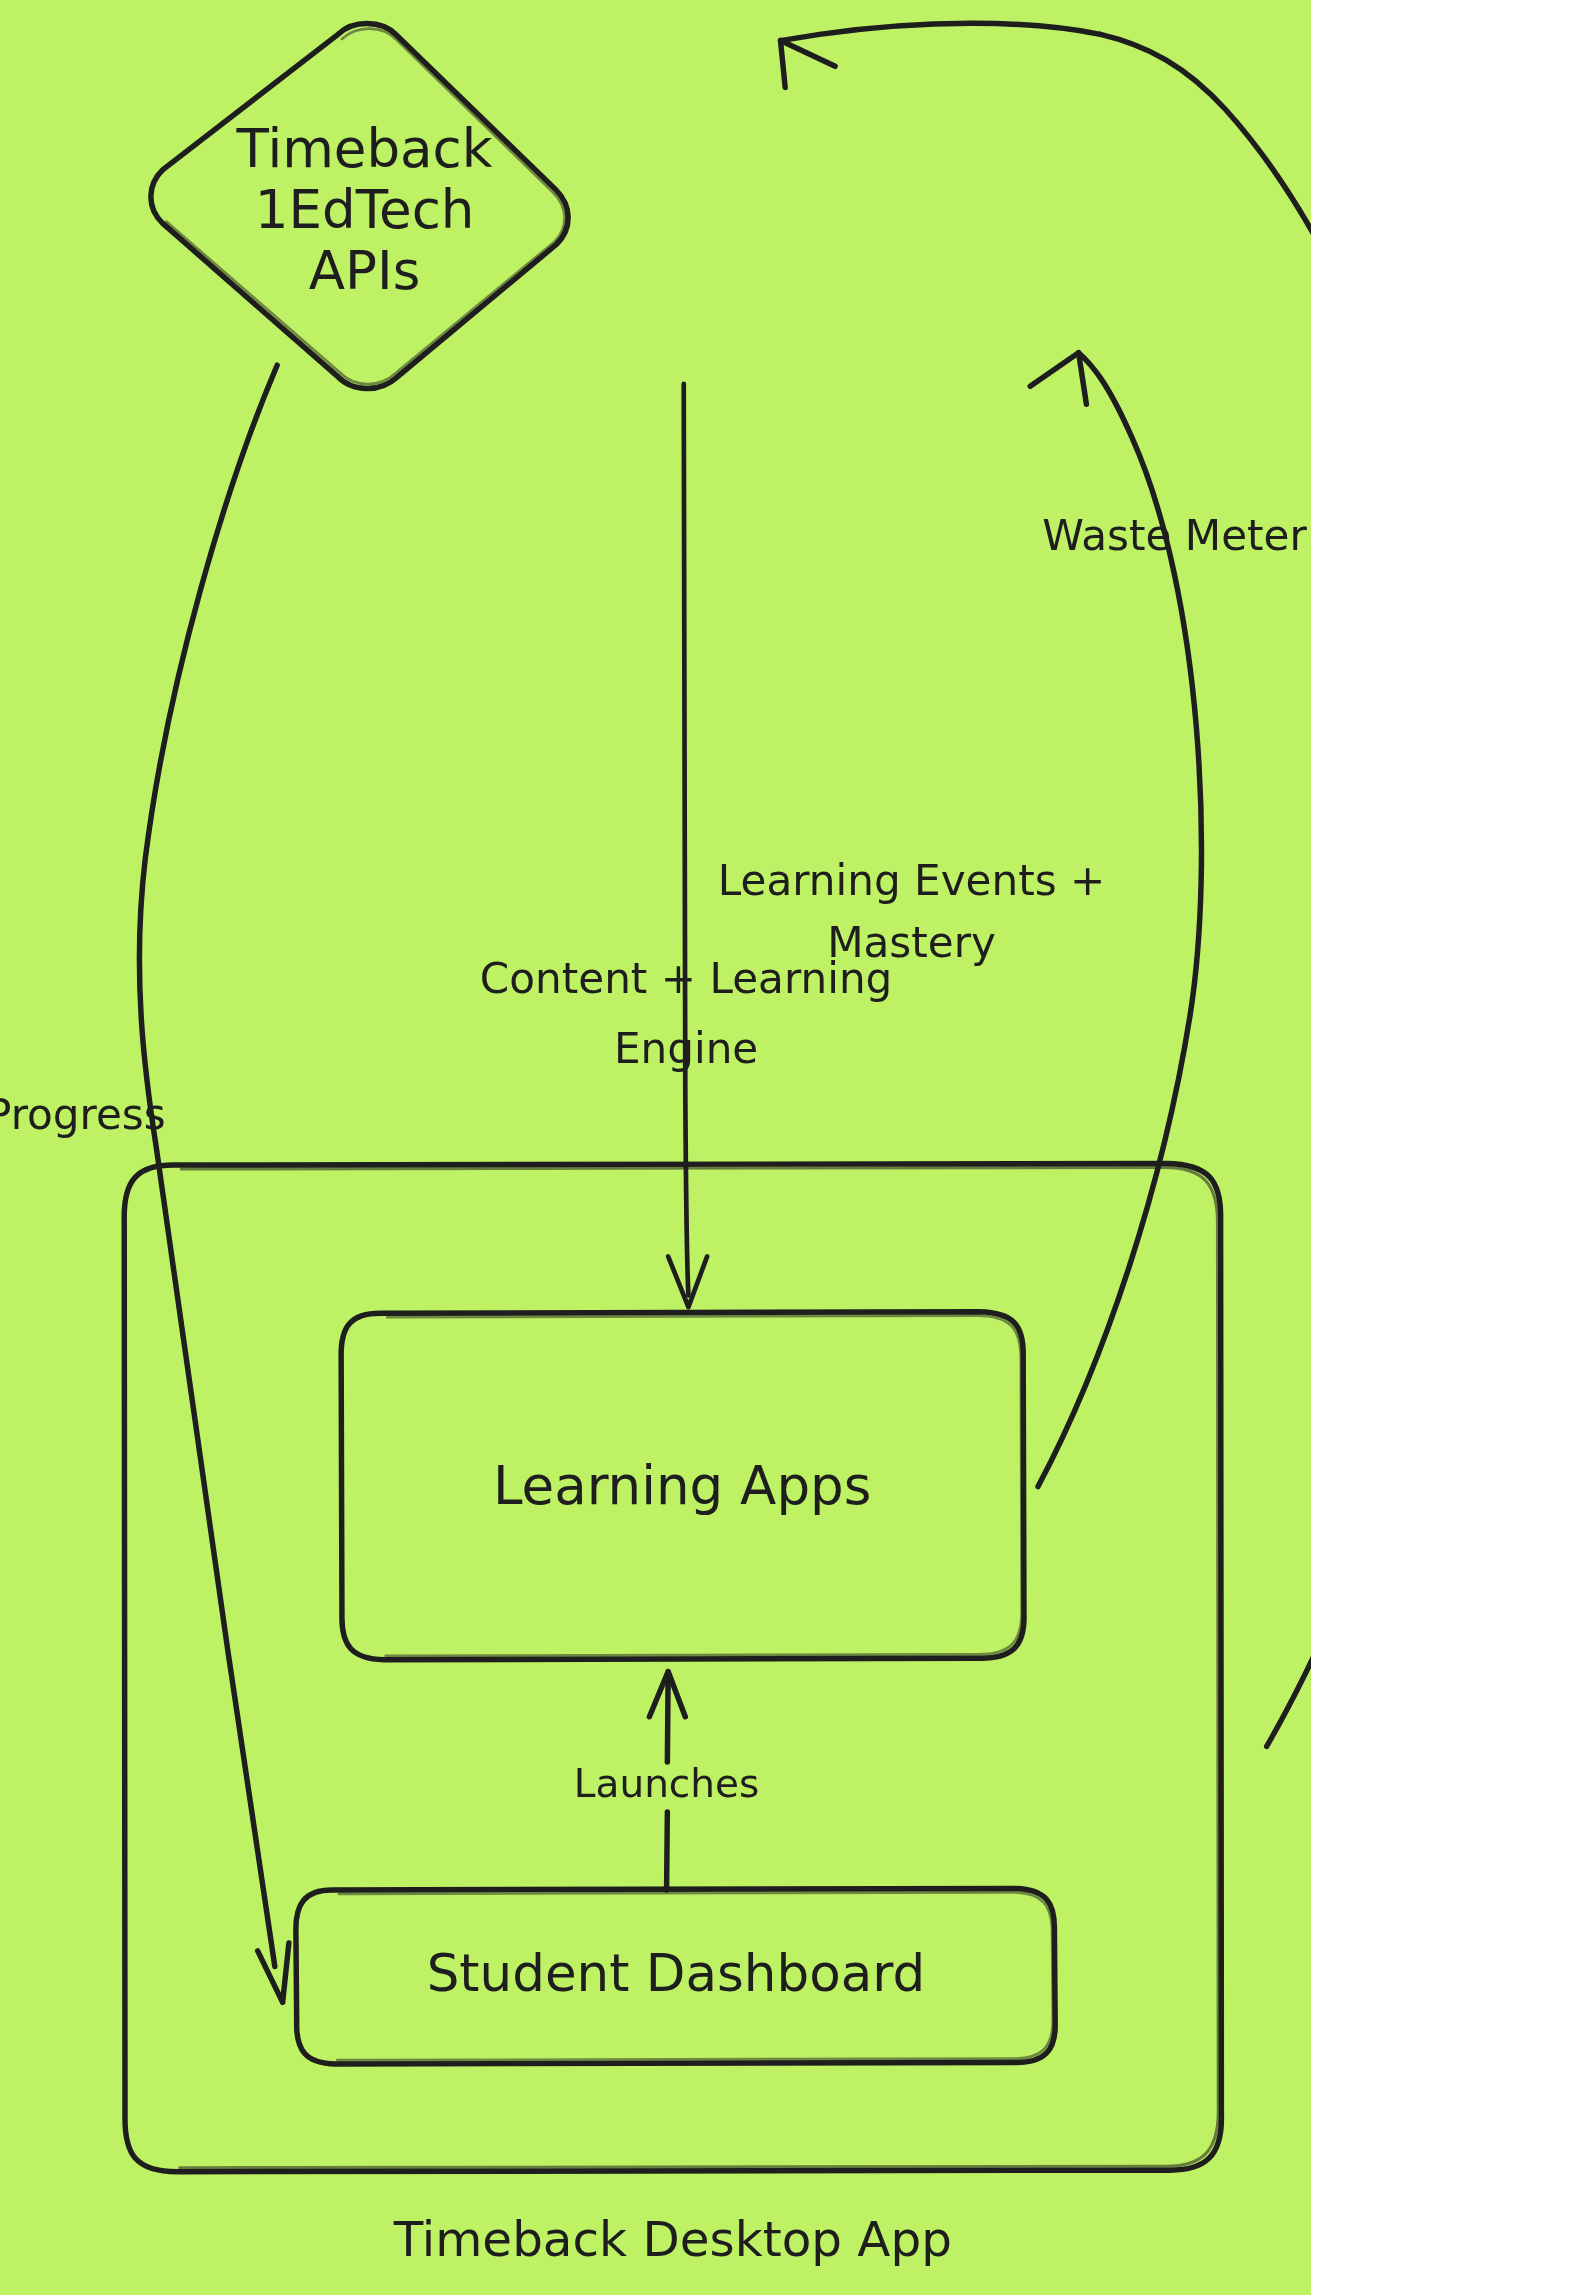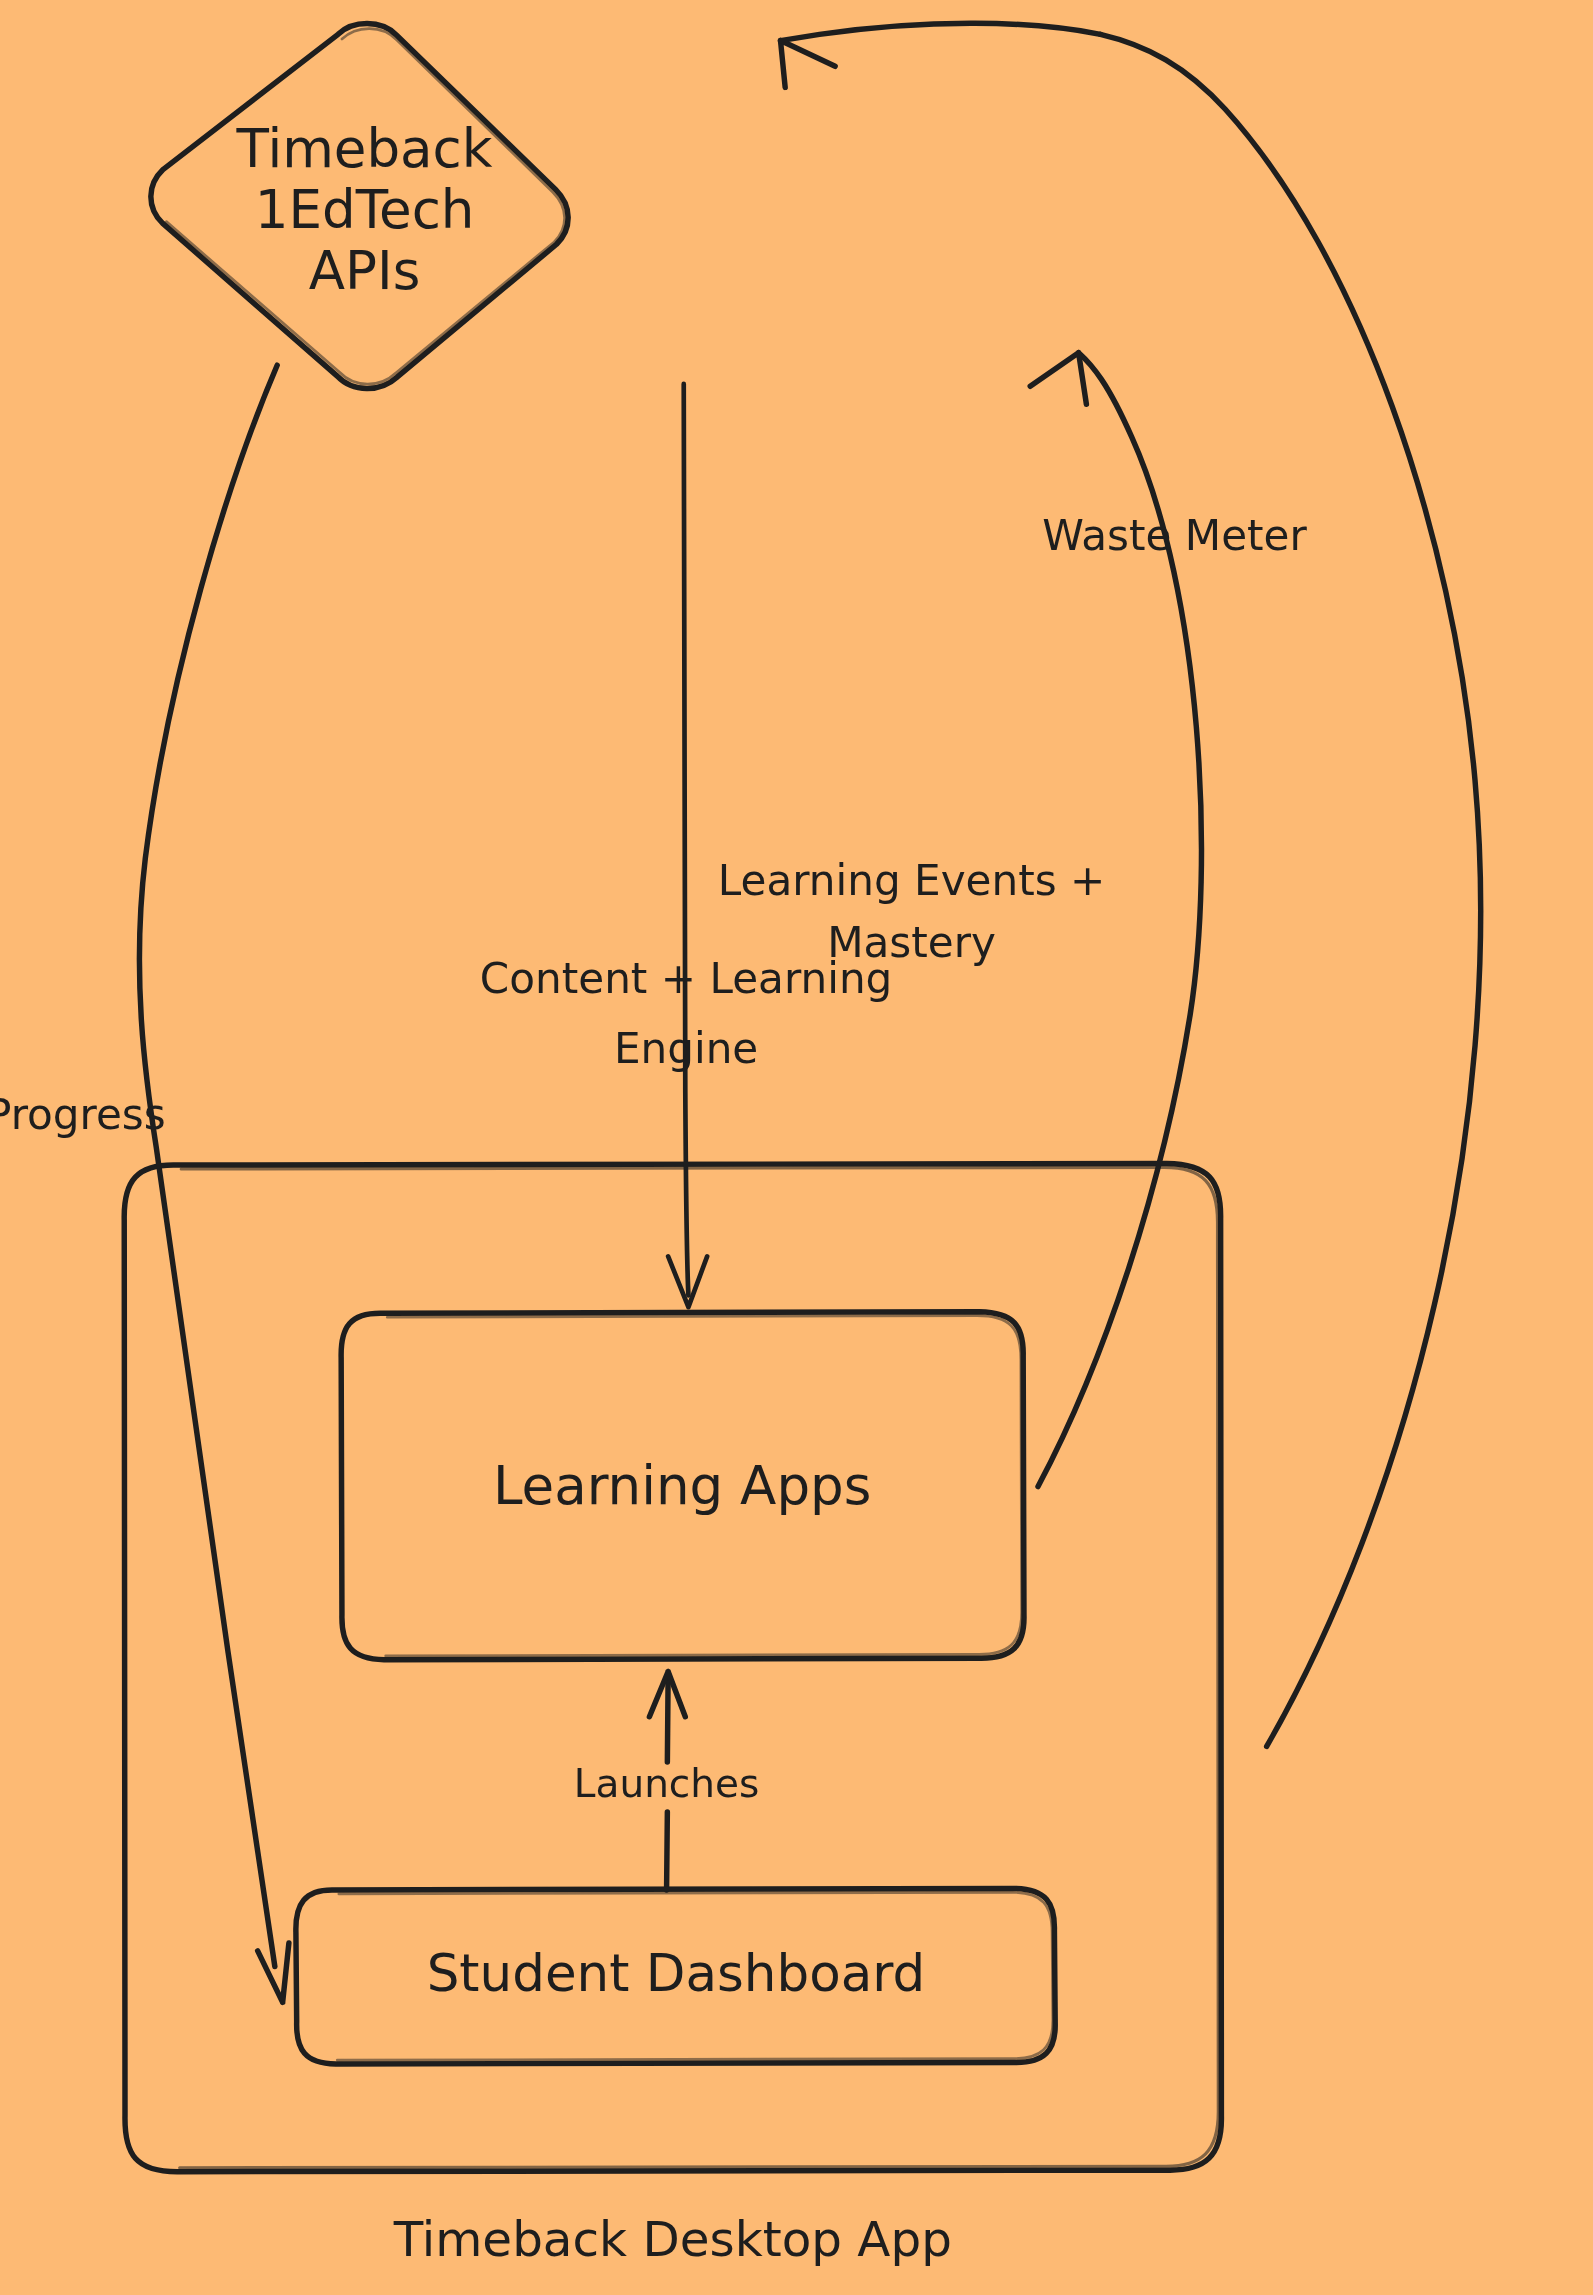--- a/index.html
+++ b/index.html
@@ -6,23 +6,23 @@
   html, body {
     margin: 0;
     padding: 0;
     background: #ffffff;
   }
   body {
     font-family: "DejaVu Sans", sans-serif;
   }
   #diagram-root {
     position: relative;
-    width: 1593px;
+    width: 1311px;
     height: 2295px;
-    background: #fdba74;
+    background: #bef264;
     overflow: hidden;
   }
   #diagram-svg {
     position: absolute;
     top: 0;
     left: 0;
     width: 1593px;
     height: 2295px;
     display: block;
   }

